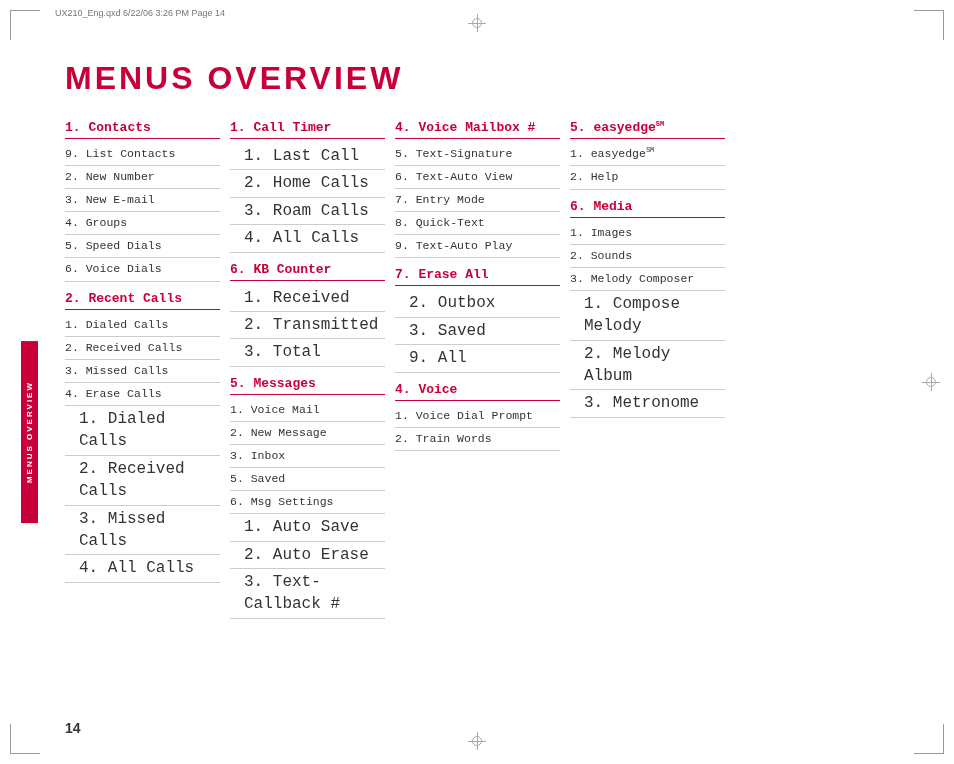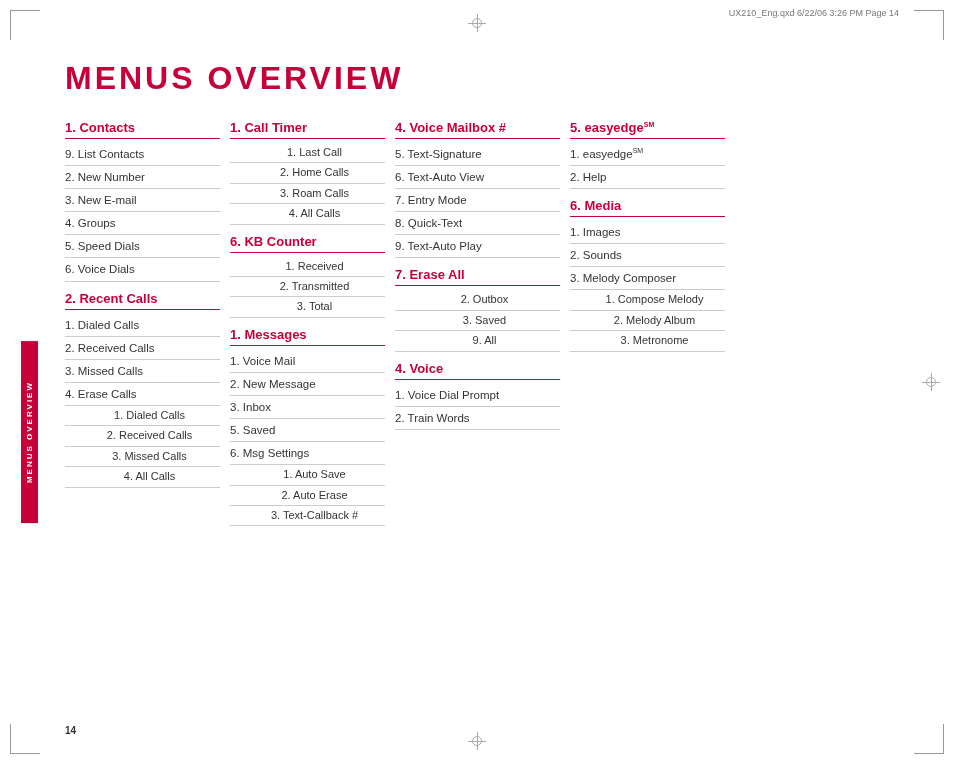--- a/index.html
+++ b/index.html
@@ -48,21 +48,21 @@
     
     .header-bar {
       position: absolute;
       top: 8px;
       left: 55px;
       right: 55px;
       font-size: 9px;
       color: #777;
       display: flex;
       align-items: center;
-      justify-content: flex-end;
+      justify-content: flex-start;
     }
 
     .header-crosshair {
       position: absolute;
       top: 14px;
       left: 50%;
       transform: translateX(-50%);
       width: 18px;
       height: 18px;
     }
@@ -118,35 +118,36 @@
       font-weight: bold;
       color: #c8003a;
       letter-spacing: 3px;
     }
 
     
     .page-number {
       position: absolute;
       bottom: 28px;
       left: 65px;
-      font-size: 10px;
+      font-size: 14px;
       color: #333;
       font-weight: bold;
     }
 
     
     .content-area {
       position: absolute;
       top: 120px;
       left: 65px;
       right: 30px;
       bottom: 50px;
       display: grid;
       grid-template-columns: 155px 155px 165px 155px;
       gap: 8px 10px;
+      font-family: Liberation Mono, monospace;
     }
 
     
     .col {
       padding: 0;
     }
 
     
     .section-heading {
       font-size: 13px;
@@ -165,26 +166,25 @@
     .menu-item {
       font-size: 11.5px;
       color: #333;
       border-bottom: 0.5px solid #ccc;
       padding: 3px 0;
       line-height: 1.4;
     }
 
     
     .sub-item {
-      font-size: 11px;
+      font-size: 16px;
       color: #333;
       border-bottom: 0.5px solid #ccc;
       padding: 2px 0 2px 14px;
       line-height: 1.4;
-      text-align: center;
     }
 
     
     .bottom-crosshair {
       position: absolute;
       bottom: 14px;
       left: 50%;
       transform: translateX(-50%);
       width: 18px;
       height: 18px;
@@ -264,21 +264,21 @@
     <div class="col">
       <div class="section-heading">1. Call Timer</div>
       <div class="sub-item">1. Last Call</div>
       <div class="sub-item">2. Home Calls</div>
       <div class="sub-item">3. Roam Calls</div>
       <div class="sub-item">4. All Calls</div>
       <div class="section-heading">6. KB Counter</div>
       <div class="sub-item">1. Received</div>
       <div class="sub-item">2. Transmitted</div>
       <div class="sub-item">3. Total</div>
-      <div class="section-heading">1. Messages</div>
+      <div class="section-heading">5. Messages</div>
       <div class="menu-item">1. Voice Mail</div>
       <div class="menu-item">2. New Message</div>
       <div class="menu-item">3. Inbox</div>
       <div class="menu-item">5. Saved</div>
       <div class="menu-item">6. Msg Settings</div>
       <div class="sub-item">1. Auto Save</div>
       <div class="sub-item">2. Auto Erase</div>
       <div class="sub-item">3. Text-Callback #</div>
     </div>
     <div class="col">

